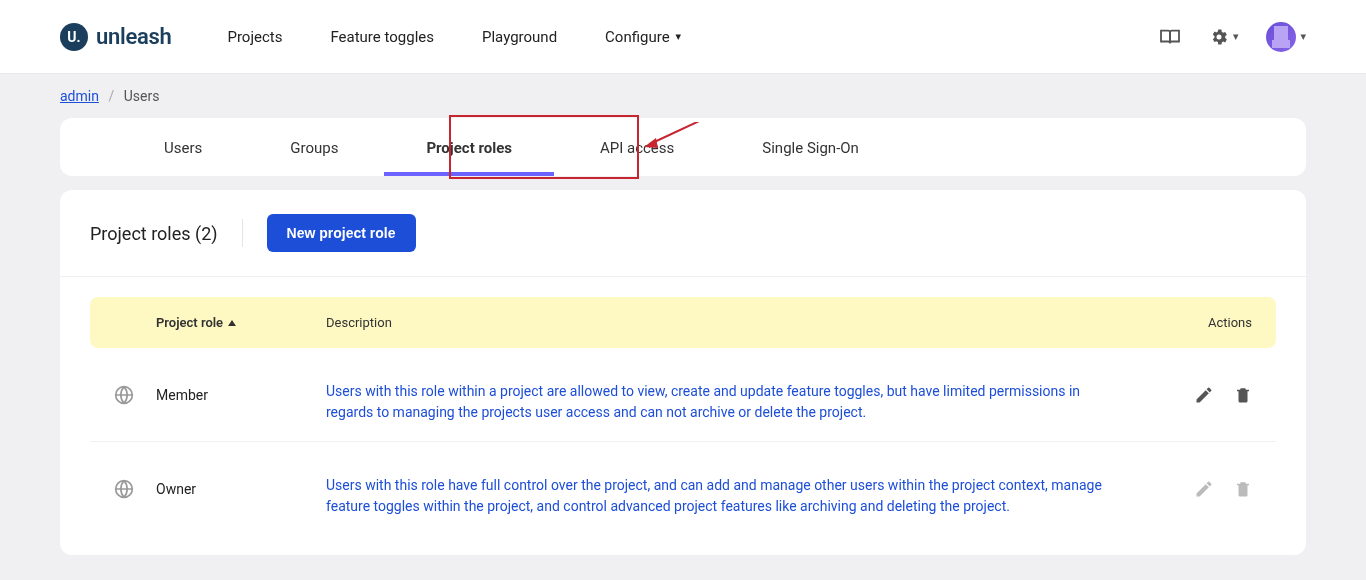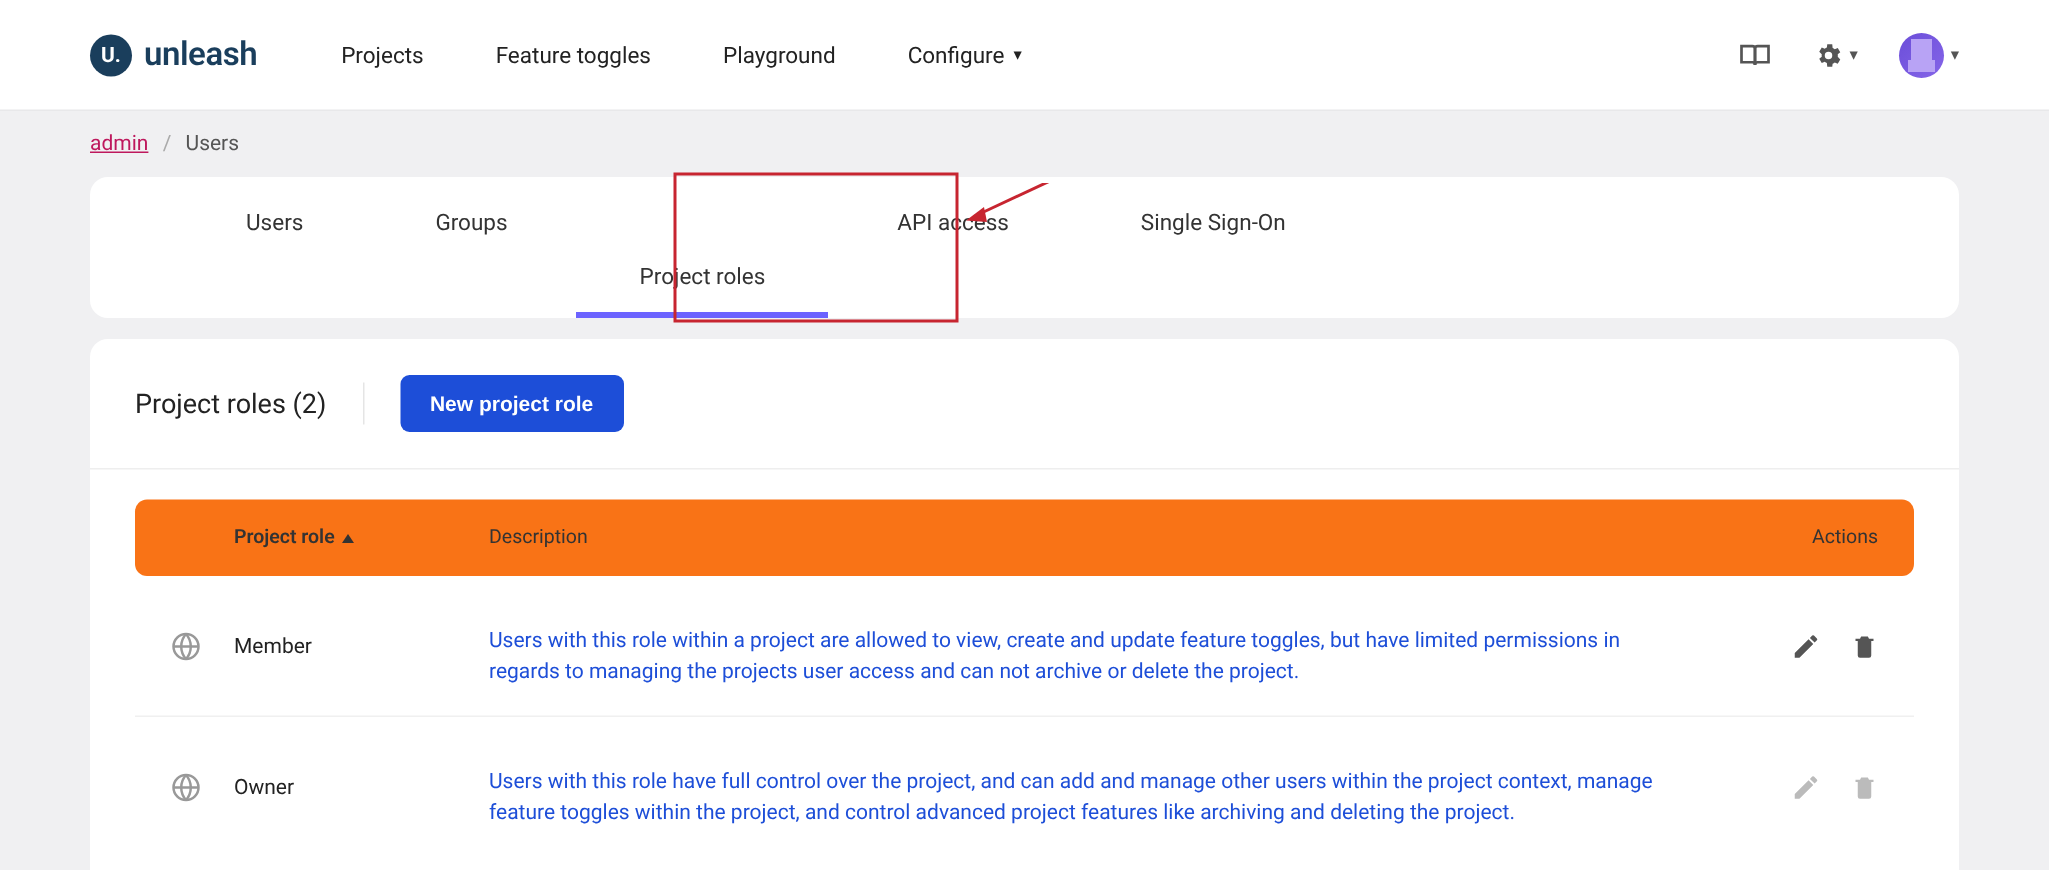--- a/index.html
+++ b/index.html
@@ -98,21 +98,21 @@
       left: 6px;
     }
     
     
     .breadcrumbs {
       padding: 14px 60px;
       font-size: 14px;
       color: #555;
     }
     .breadcrumbs a {
-      color: #be185d;
+      color: #1d4ed8;
     }
     .breadcrumbs .sep {
       margin: 0 6px;
       color: #aaa;
     }
     
     
     .tabs-card {
       margin: 0 60px 14px;
       background: #fff;
@@ -122,22 +122,21 @@
       position: relative;
     }
     .tab {
       padding: 21px 44px 19px;
       font-size: 15px;
       color: #333;
       cursor: pointer;
       position: relative;
     }
     .tab.active {
-      font-weight: 400;
-      margin-top: 36px;
+      font-weight: 700;
     }
     .tab.active::after {
       content: '';
       position: absolute;
       bottom: 0;
       left: 2px;
       right: 2px;
       height: 4px;
       background: #6c63ff;
     }
@@ -213,21 +212,21 @@
       font-weight: 600;
       cursor: pointer;
     }
     
     
     .table-wrap {
       padding: 20px 30px 0;
     }
     .table-head {
       display: flex;
-      background: #f97316;
+      background: #fef9c3;
       border-radius: 8px;
       padding: 18px 24px;
       font-size: 13px;
       color: #333;
     }
     .col-icon { width: 42px; }
     .col-role { width: 170px; font-weight: 600; display: flex; align-items: center; gap: 4px; }
     .col-desc { flex: 1; }
     .col-actions { width: 110px; text-align: right; }
     

